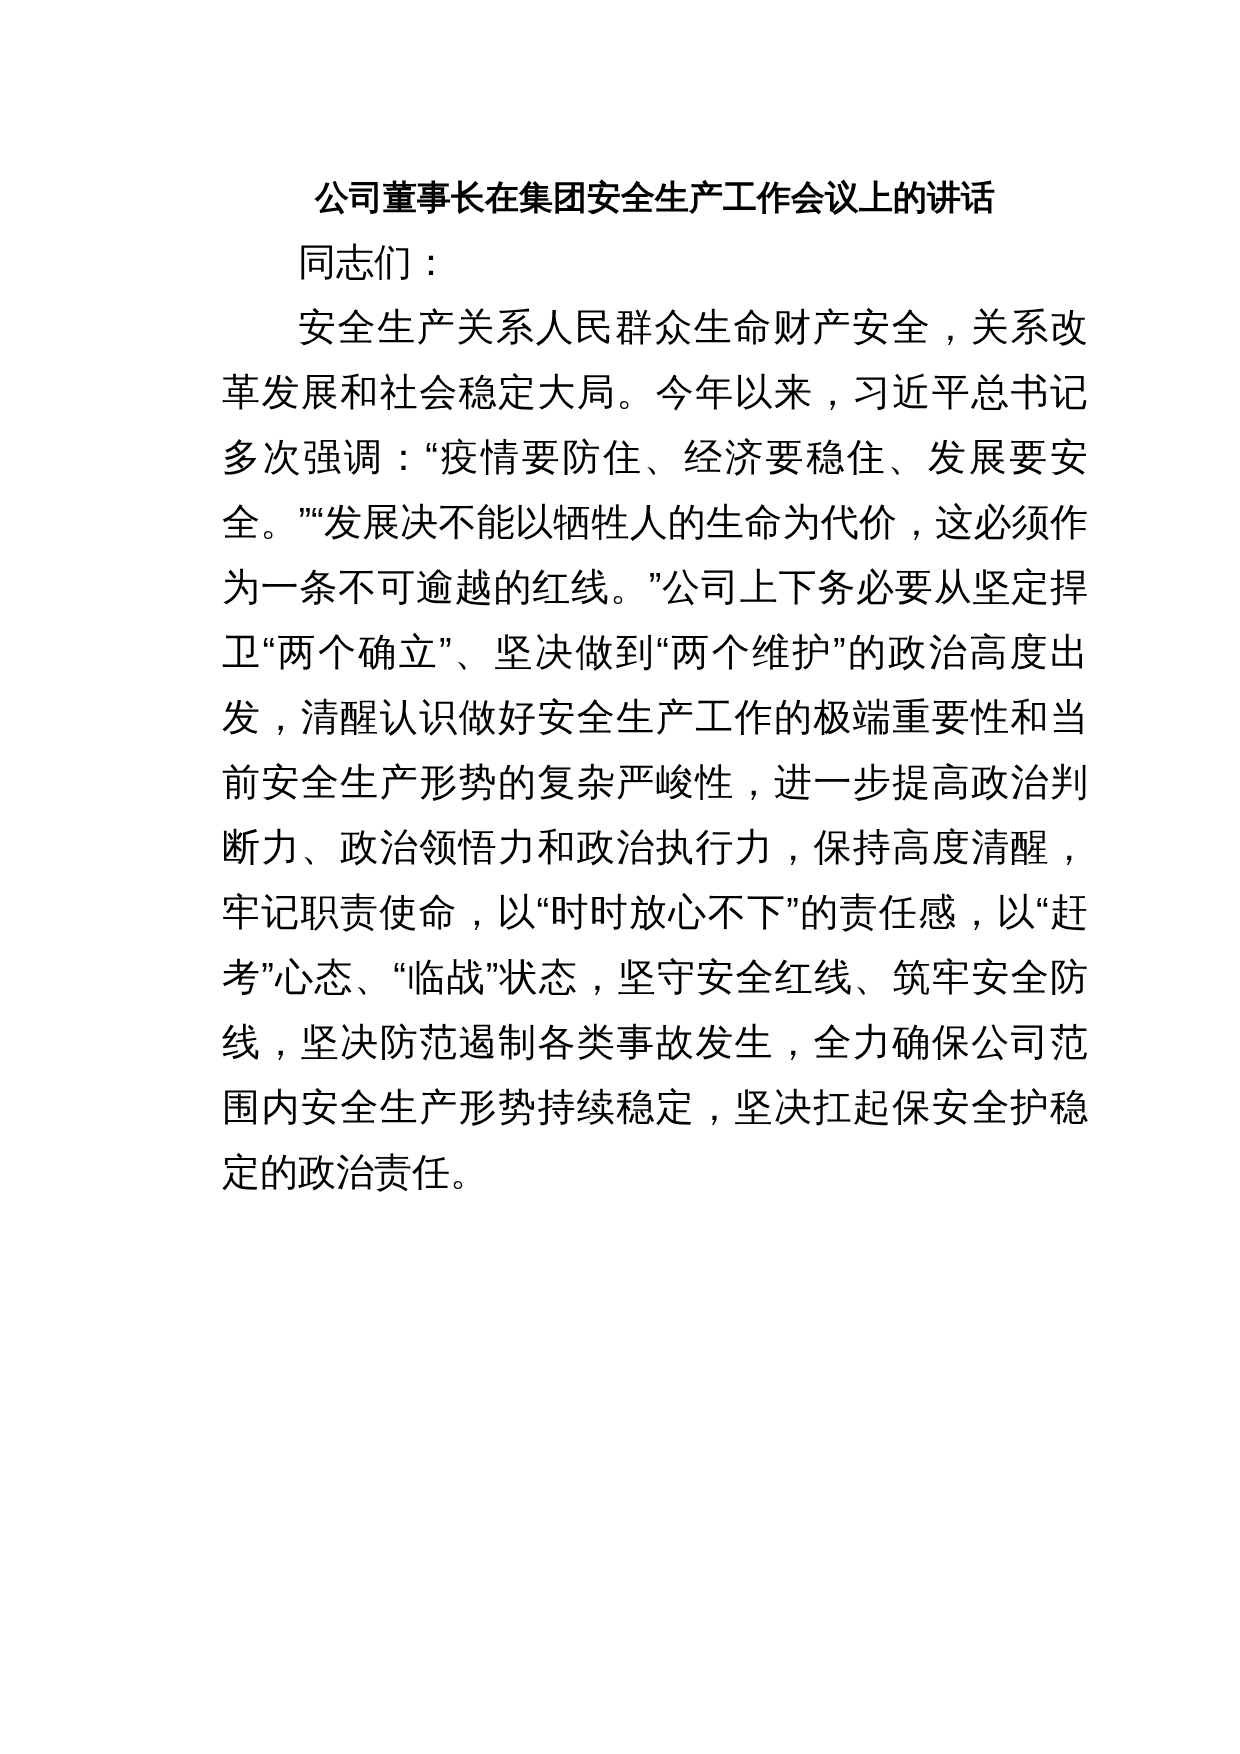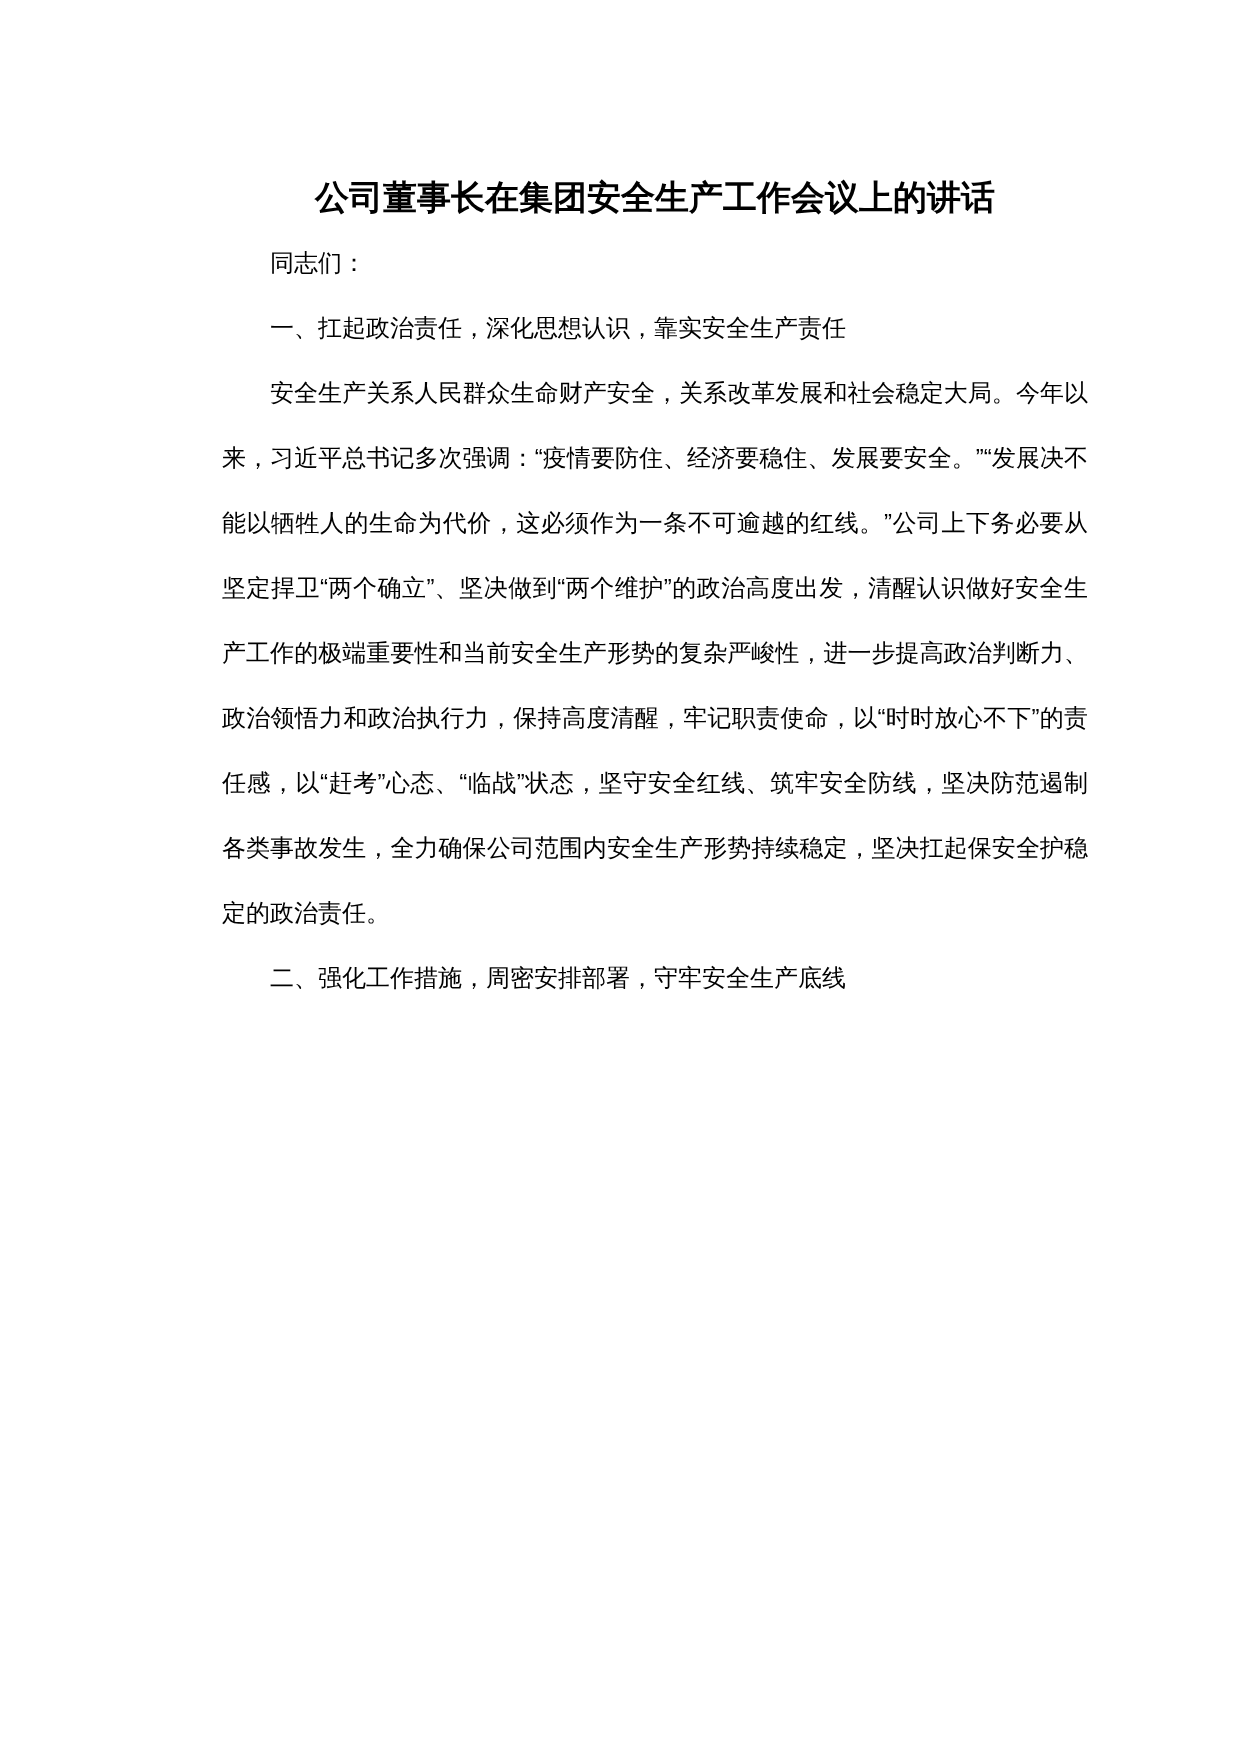--- a/index.html
+++ b/index.html
@@ -23,34 +23,32 @@
   .doc-title {
     margin: 0;
     font-size: 34px;
     font-weight: bold;
     line-height: 66px;
     text-align: center;
     white-space: nowrap;
   }
   .para {
     margin: 0;
-    font-size: 24px;
+    font-size: 38px;
     line-height: 65px;
     font-weight: normal;
     text-align: justify;
     text-justify: inter-ideograph;
     text-indent: 2em;
     word-break: break-all;
     overflow-wrap: break-word;
   }
 </style>
 </head>
 <body>
 
 <div class="page">
   <h1 class="doc-title">公司董事长在集团安全生产工作会议上的讲话</h1>
   <div>
       <p class="para body">同志们：</p>
-      <p class="para heading">一、扛起政治责任，深化思想认识，靠实安全生产责任</p>
       <p class="para body">安全生产关系人民群众生命财产安全，关系改革发展和社会稳定大局。今年以来，习近平总书记多次强调：“疫情要防住、经济要稳住、发展要安全。”“发展决不能以牺牲人的生命为代价，这必须作为一条不可逾越的红线。”公司上下务必要从坚定捍卫“两个确立”、坚决做到“两个维护”的政治高度出发，清醒认识做好安全生产工作的极端重要性和当前安全生产形势的复杂严峻性，进一步提高政治判断力、政治领悟力和政治执行力，保持高度清醒，牢记职责使命，以“时时放心不下”的责任感，以“赶考”心态、“临战”状态，坚守安全红线、筑牢安全防线，坚决防范遏制各类事故发生，全力确保公司范围内安全生产形势持续稳定，坚决扛起保安全护稳定的政治责任。</p>
-      <p class="para heading">二、强化工作措施，周密安排部署，守牢安全生产底线</p>
     </div>
 </div>
 
 </body></html>

